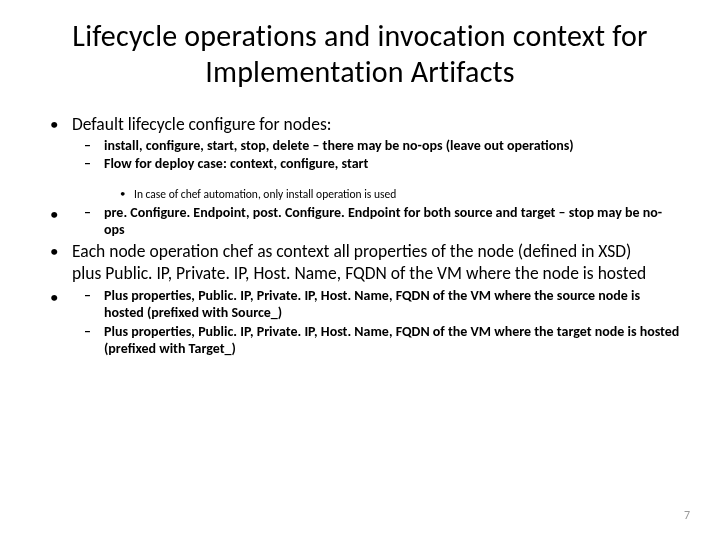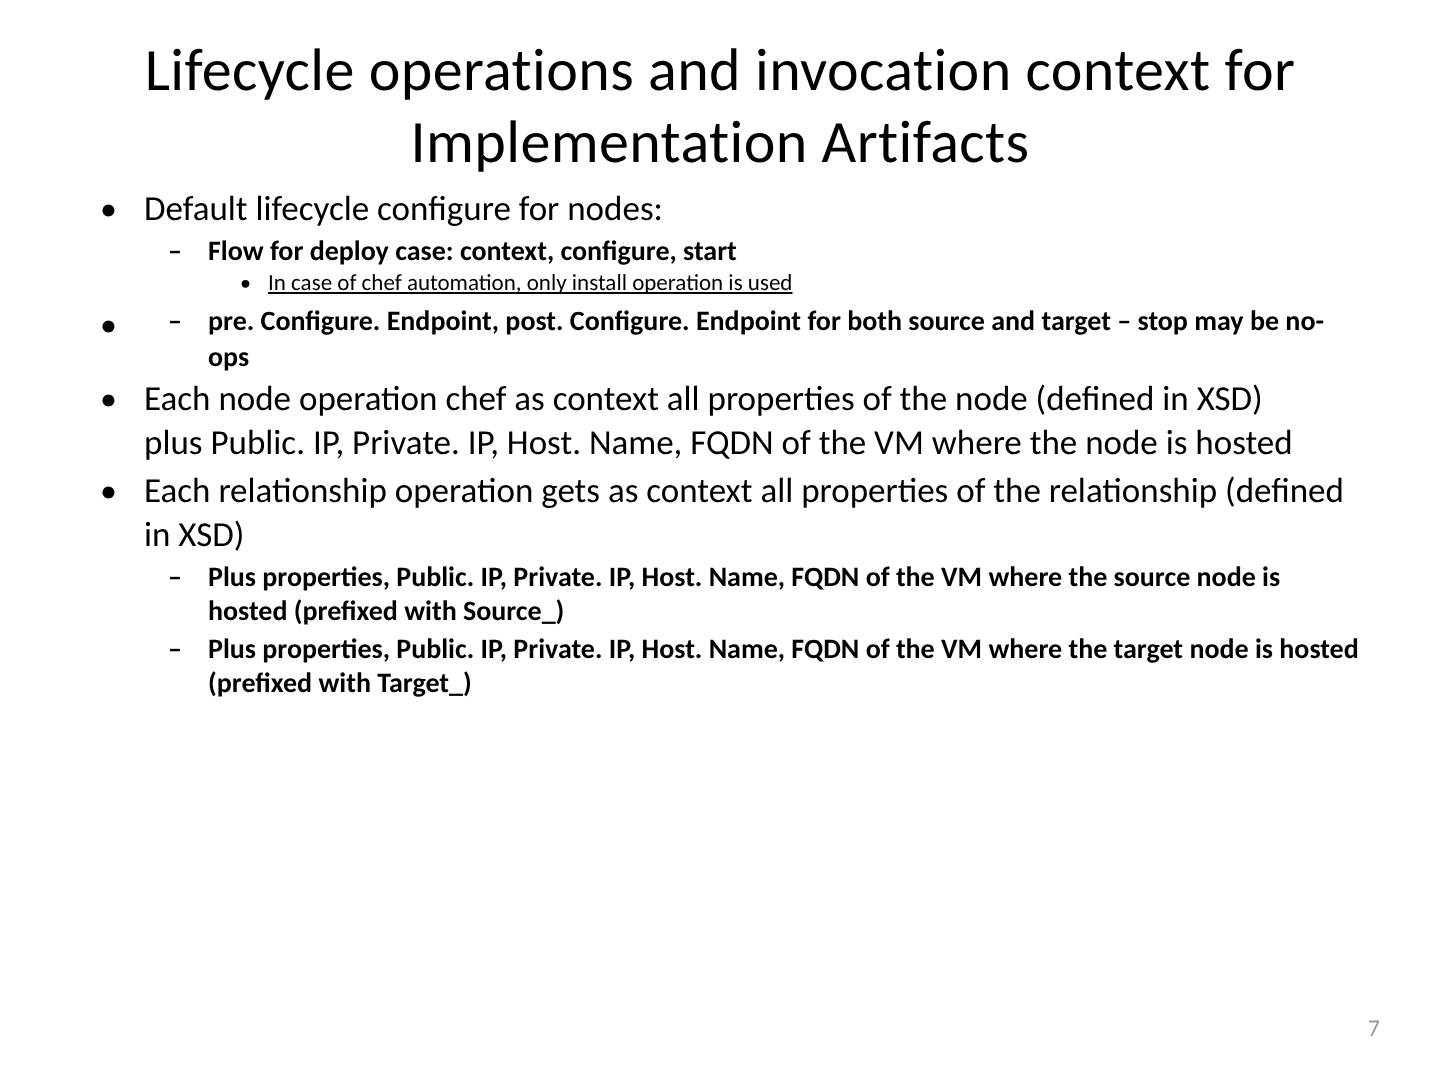--- a/index.html
+++ b/index.html
@@ -10,21 +10,21 @@
     font-family: Calibri, "Segoe UI", Arial, sans-serif;
     color: #000;
     padding: 18px 40px 0 40px;
     position: relative;
   }
   .title {
     font-size: 30px;
     font-weight: 400;
     text-align: center;
     line-height: 1.2;
-    margin-bottom: 4px;
+    margin-bottom: 24px;
     letter-spacing: 0.2px;
   }
   ul.top {
     list-style: none;
     padding-left: 0;
   }
   ul.top > li {
     position: relative;
     padding-left: 32px;
     font-size: 17.5px;
@@ -54,22 +54,21 @@
   ul.sub1 > li::before {
     content: "–";
     position: absolute;
     left: 12px;
     top: 0;
     font-weight: 600;
   }
   ul.sub2 {
     list-style: none;
     padding-left: 0;
-    margin-top: 1px;
-    text-decoration: underline;
+    margin-top: 14px;
   }
   ul.sub2 > li {
     position: relative;
     padding-left: 30px;
     font-size: 11.5px;
     font-weight: 400;
     line-height: 1.3;
   }
   ul.sub2 > li::before {
     content: "•";
@@ -88,39 +87,39 @@
 </style>
 </head>
 <body>
 
 <div class="title">Lifecycle operations and invocation context for Implementation Artifacts</div>
 
 <ul class="top">
   <li>
     <span>Default lifecycle configure for nodes:</span>
     <ul class="sub1">
+      <li><span>install, configure, start, stop, delete – there may be no-ops (leave out operations)</span></li>
       <li>
         <span>Flow for deploy case: context, configure, start</span>
         <ul class="sub2">
           <li><span>In case of chef automation, only install operation is used</span></li>
         </ul>
       </li>
     </ul>
   </li>
   <li>
     <ul class="sub1">
       <li><span>pre. Configure. Endpoint, post. Configure. Endpoint for both source and target – stop may be no-ops</span></li>
     </ul>
   </li>
   <li>
     <span style="white-space: pre-line;">Each node operation chef as context all properties of the node (defined in XSD)
 plus Public. IP, Private. IP, Host. Name, FQDN of the VM where the node is hosted</span>
   </li>
   <li>
-    <span>Each relationship operation gets as context all properties of the relationship (defined in XSD)</span>
     <ul class="sub1">
       <li><span>Plus properties, Public. IP, Private. IP, Host. Name, FQDN of the VM where the source node is hosted (prefixed with Source_)</span></li>
       <li><span>Plus properties, Public. IP, Private. IP, Host. Name, FQDN of the VM where the target node is hosted (prefixed with Target_)</span></li>
     </ul>
   </li>
 </ul>
 
 <div class="pagenum">7</div>
 
 </body></html>

